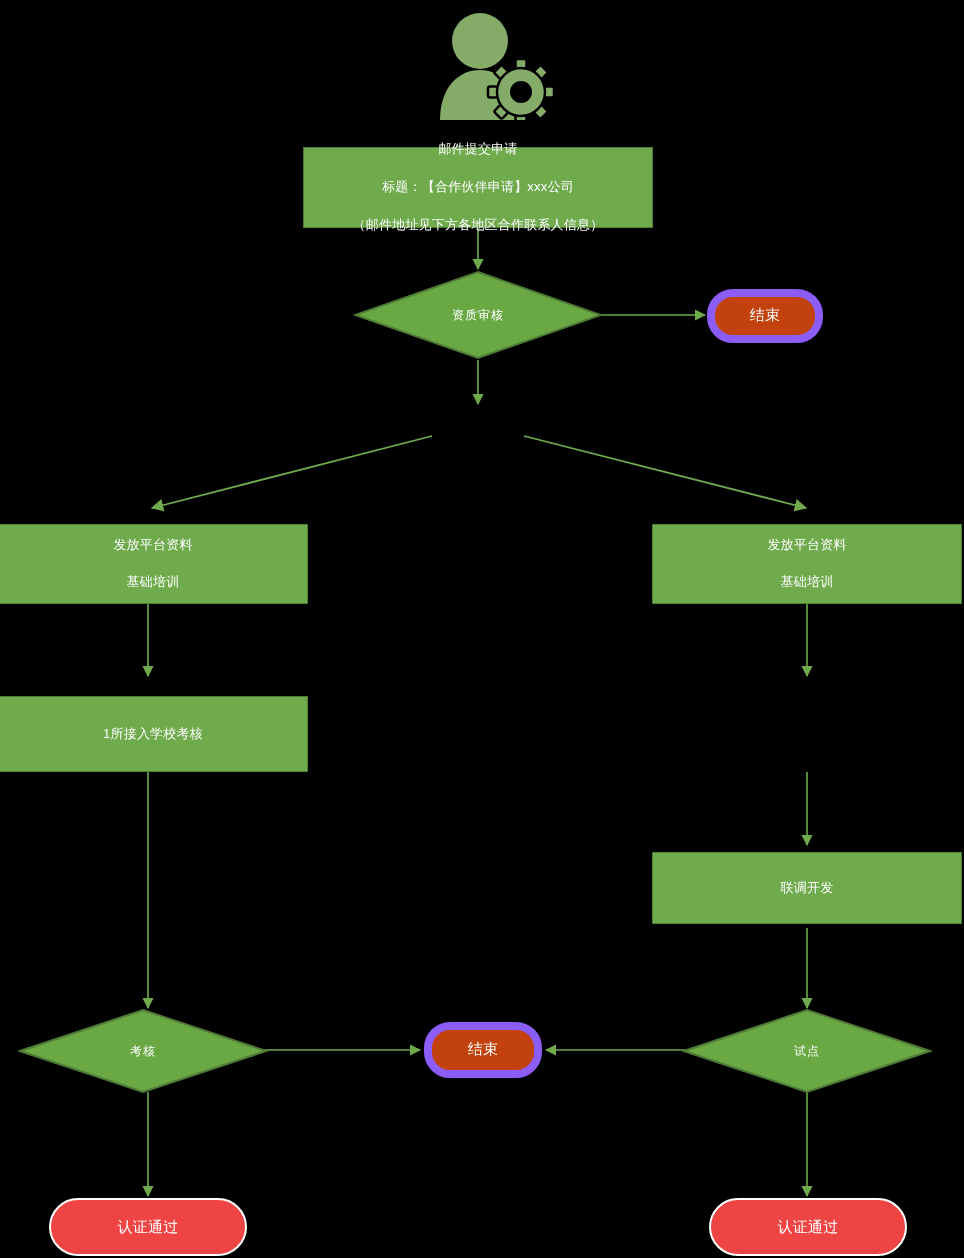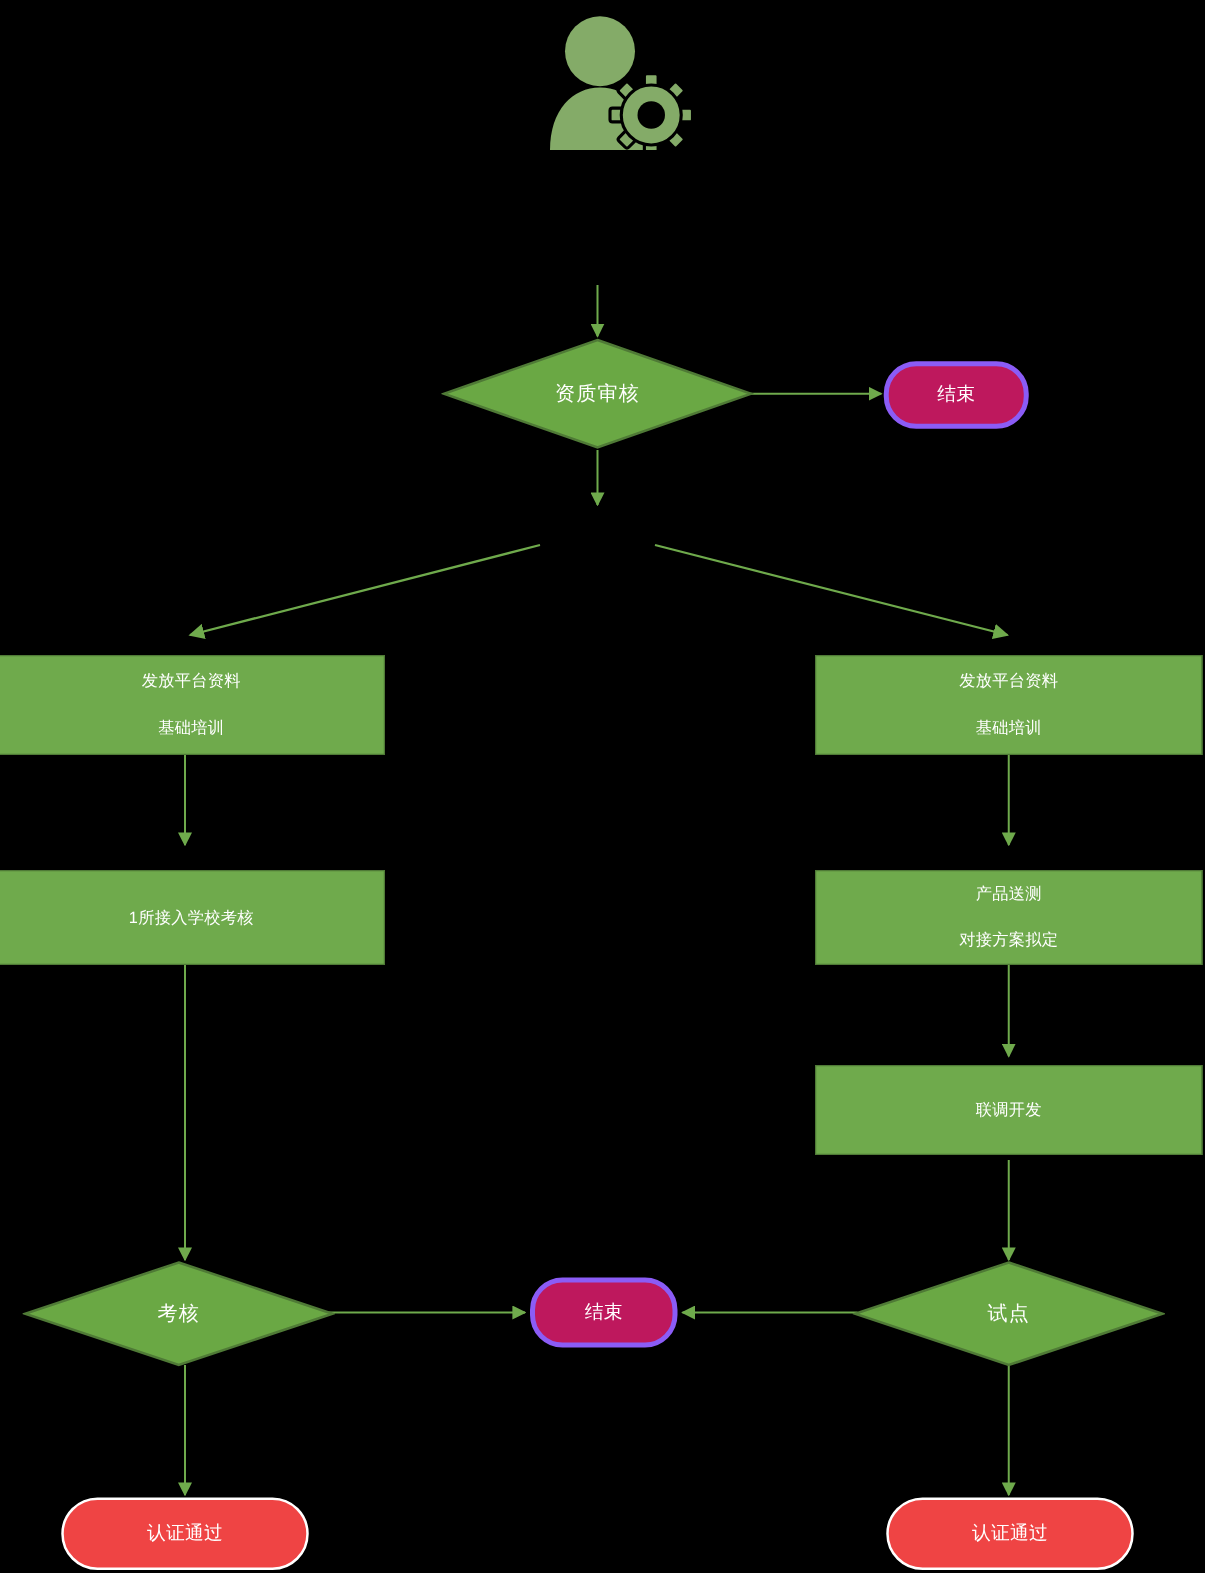--- a/index.html
+++ b/index.html
@@ -40,46 +40,47 @@
   }
   
   .proc {
     background: #6faa4c;
     border: 1px solid #4f7a36;
     font-size: 13px;
   }
   .proc.multi { font-size: 13px; }
   
   .pill-light {
-    background: #be185d;
-    border: 4px solid #8b5cf6;
+    background: #c2410c;
+    border: 8px solid #8b5cf6;
     border-radius: 26px;
     font-size: 15px;
     color: #ffffff;
+    font-family: Liberation Serif, serif;
   }
   .pill-dark {
     background: #ef4444;
     border: 2px solid #ffffff;
     border-radius: 30px;
     font-size: 15px;
     color: #ffffff;
   }
   
   .diamond {
     position: absolute;
   }
   .diamond .dlabel {
     position: absolute;
     left: 0; top: 0;
     width: 100%; height: 100%;
     display: flex;
     align-items: center;
     justify-content: center;
     color: #ffffff;
-    font-size: 16px;
+    font-size: 12px;
     letter-spacing: 1px;
   }
   .icon-wrap {
     position: absolute;
     left: 430px;
     top: 8px;
     width: 130px;
     height: 112px;
   }
 </style>
@@ -149,20 +150,27 @@
               <rect x="19" y="-5.5" width="14" height="11" rx="2"></rect>
             </g>
           </g>
           <circle cx="0" cy="0" r="24"></circle>
         </g>
         <circle cx="0" cy="0" r="11" fill="#000000"></circle>
       </g>
     </svg>
   </div>
 
+  <div class="node proc multi" style="left:303px; top:147px; width:350px; height:81px;">
+    <div>
+      <div>邮件提交申请</div>
+      <div>标题：【合作伙伴申请】xxx公司</div>
+      <div>（邮件地址见下方各地区合作联系人信息）</div>
+    </div>
+  </div>
 
   <div class="diamond" style="left:353px; top:270px; width:250px; height:90px;">
     <svg viewBox="0 0 250 90" width="250" height="90">
       <polygon points="125,2 248,45 125,88 2,45" fill="#6aa844" stroke="#4f7a36" stroke-width="2"></polygon>
     </svg>
     <div class="dlabel">资质审核</div>
   </div>
 
   <div class="node pill-light" style="left:707px; top:289px; width:116px; height:54px;">
     <span>结束</span>
@@ -179,26 +187,20 @@
     <div>
       <div>发放平台资料</div>
       <div>基础培训</div>
     </div>
   </div>
 
   <div class="node proc" style="left:-2px; top:696px; width:310px; height:76px;">
     <span>1所接入学校考核</span>
   </div>
 
-  <div class="node proc multi" style="left:652px; top:696px; width:310px; height:76px;">
-    <div>
-      <div>产品送测</div>
-      <div>对接方案拟定</div>
-    </div>
-  </div>
 
   <div class="node proc" style="left:652px; top:852px; width:310px; height:72px;">
     <span>联调开发</span>
   </div>
 
   <div class="diamond" style="left:682px; top:1008px; width:250px; height:86px;">
     <svg viewBox="0 0 250 86" width="250" height="86">
       <polygon points="125,2 248,43 125,84 2,43" fill="#6aa844" stroke="#4f7a36" stroke-width="2"></polygon>
     </svg>
     <div class="dlabel">试点</div>

